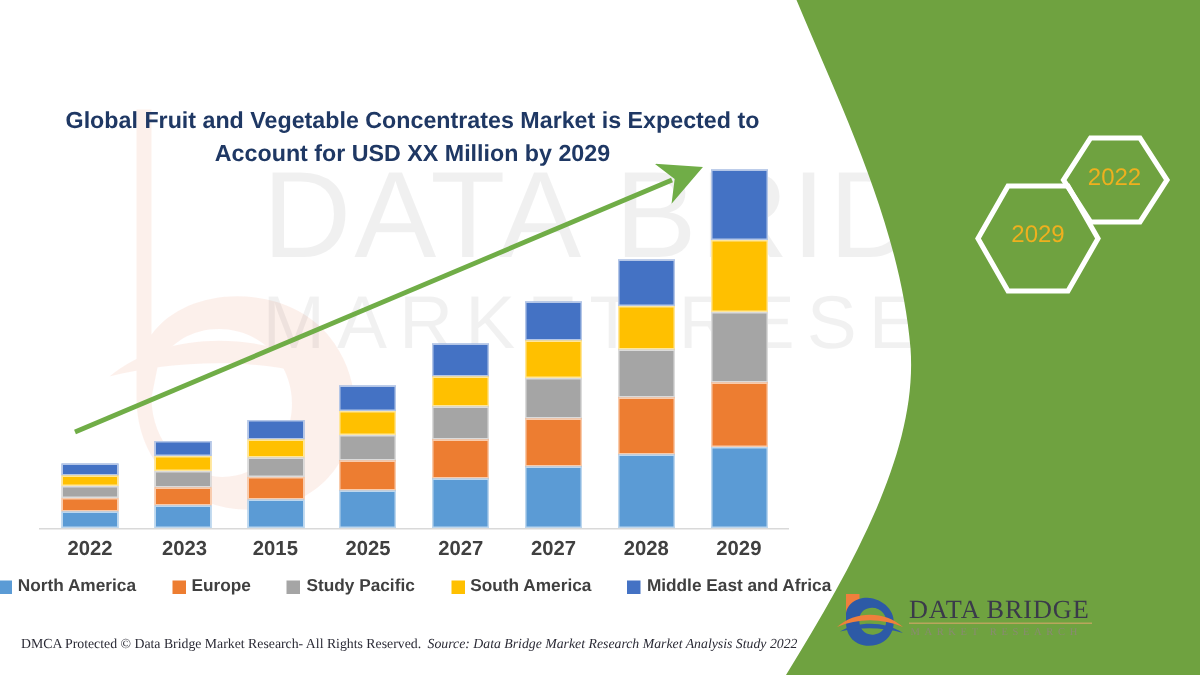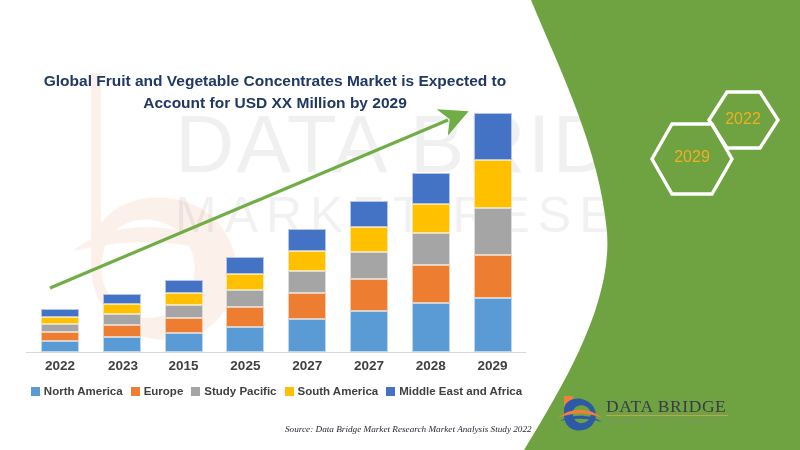--- a/index.html
+++ b/index.html
@@ -41,21 +41,21 @@
 
   .xlabels{position:absolute;left:0;top:358px;width:530px;height:22px;}
   .xlab{
     position:absolute;top:0;width:60px;text-align:center;
     font-size:13.5px;font-weight:700;color:#404040;
   }
 
   
   .legend{
     position:absolute;left:24px;top:381px;width:505px;height:20px;
-    display:flex;align-items:center;justify-content:center;gap:8px;
+    display:flex;align-items:center;justify-content:center;gap:24px;
   }
   .lg-item{display:flex;align-items:center;gap:4px;white-space:nowrap;}
   .lg-swatch{width:9px;height:9px;display:inline-block;}
   .lg-label{font-size:11.5px;font-weight:700;color:#404040;}
 
   
   .arrow-svg{position:absolute;left:0;top:0;width:530px;height:380px;}
 
   
   .green-panel{position:absolute;left:0;top:0;width:800px;height:450px;}
@@ -245,16 +245,17 @@
                M17 20 c-1,7 4,12 10,11 c7,-1 10,-9 6,-14 c-4,-6 -15,-5 -16,3 z" fill="#2D5AA6"></path>
       <path d="M2 26 c12,-11 32,-11 44,0 c-14,-6 -30,-6 -44,0 z" fill="#F07F3C"></path>
       <path d="M4 29 c12,-7 30,-7 42,1 c-14,-4 -28,-4 -42,-1 z" fill="#2D5AA6"></path>
     </svg>
     <div class="logo-text">DATA BRIDGE</div>
     <div class="logo-rule"></div>
     <div class="logo-sub">MARKET RESEARCH</div>
   </div>
 
   <div class="footer">
+    <div class="f-left">DMCA Protected © Data Bridge Market Research- All Rights Reserved.</div>
     <div class="f-right">Source: Data Bridge Market Research Market Analysis Study 2022</div>
   </div>
 
 </div>
 
 </body></html>

